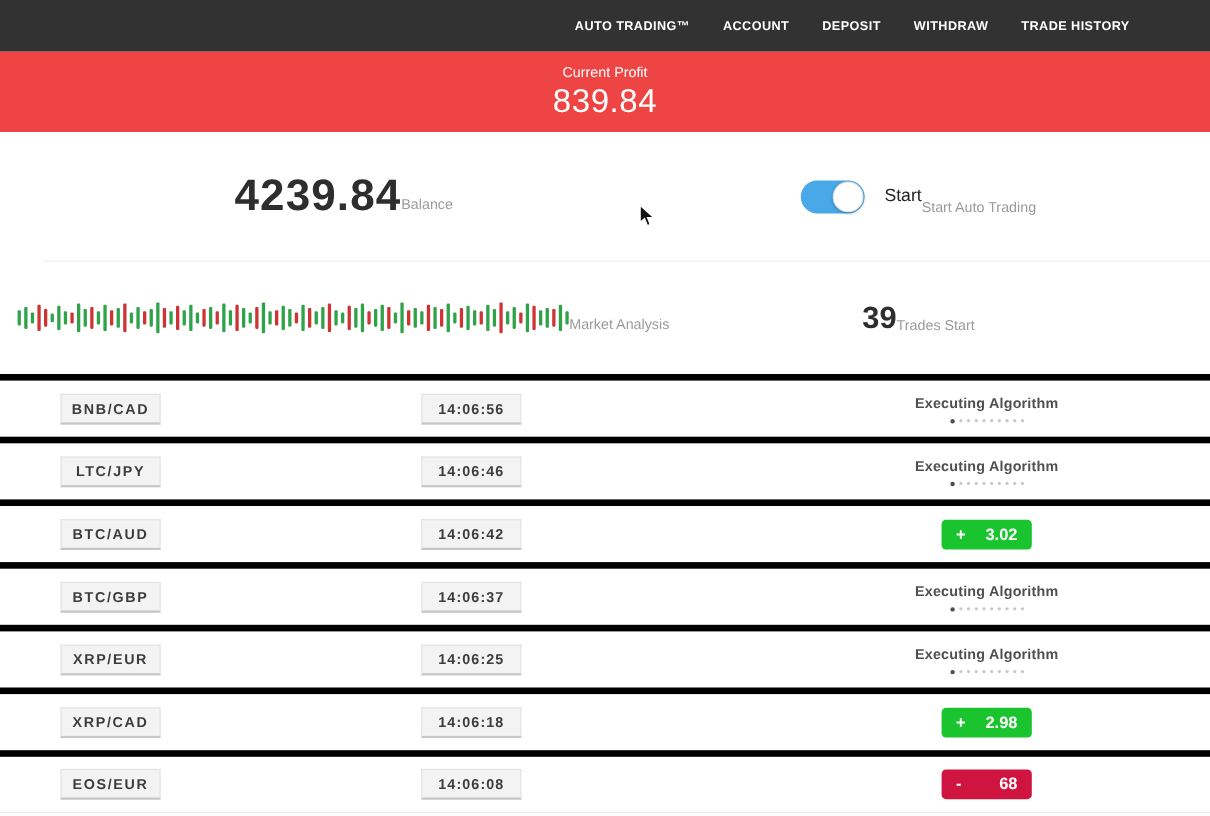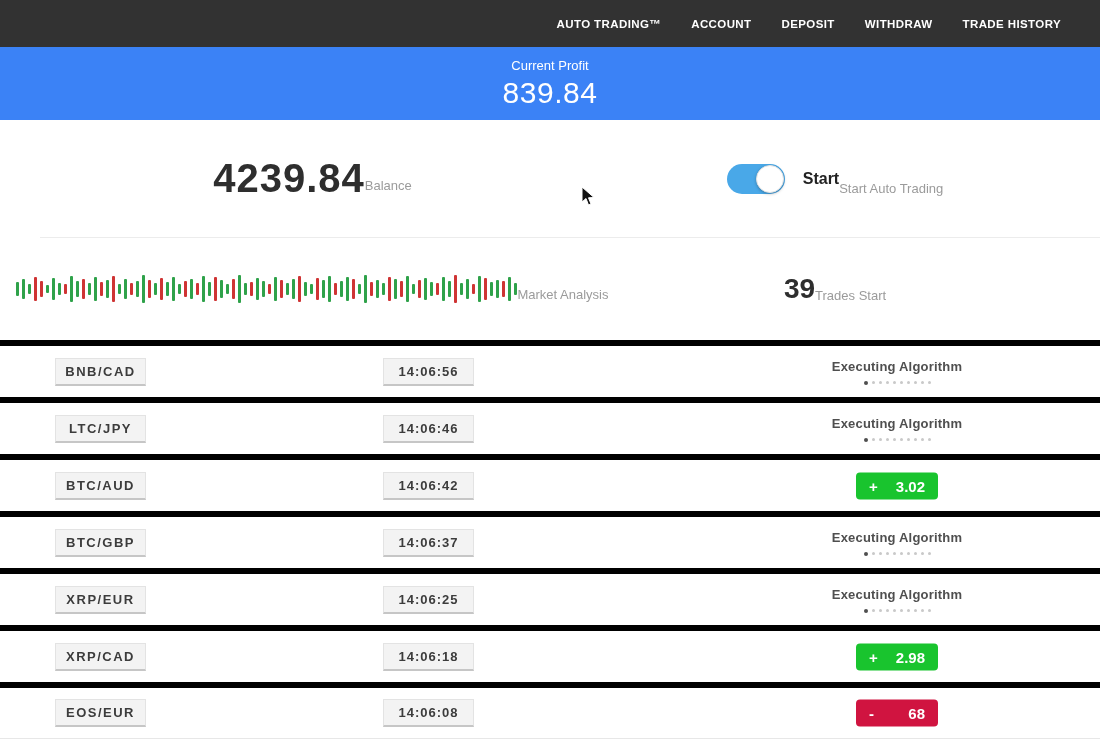--- a/index.html
+++ b/index.html
@@ -11,36 +11,36 @@
     overflow: hidden;
   }
 
   
   .navbar {
     height: 47px;
     background: #323232;
     display: flex;
     align-items: center;
     justify-content: flex-end;
-    padding-right: 39px;
+    padding-right: 73px;
   }
   .nav-menu { list-style: none; display: flex; gap: 30px; }
   .nav-item {
     color: #ffffff;
     font-size: 11.5px;
     font-weight: bold;
     letter-spacing: 0.4px;
     cursor: pointer;
     white-space: nowrap;
   }
 
   
   .banner {
     height: 73px;
-    background: #3b82f6;
+    background: #ef4444;
     color: #ffffff;
     display: flex;
     flex-direction: column;
     align-items: center;
     justify-content: center;
   }
   .banner-label { font-size: 13px; margin-bottom: 3px; }
   .banner-value { font-size: 30px; font-weight: normal; letter-spacing: 0.5px; }
 
   
@@ -92,21 +92,21 @@
     position: absolute;
     top: 1px;
     right: 1px;
     width: 28px;
     height: 28px;
     border-radius: 50%;
     background: #ffffff;
     border: 1px solid #e2e2e2;
     box-shadow: 0 1px 3px rgba(0,0,0,0.25);
   }
-  .toggle-label { font-size: 16px; font-weight: bold; color: #222222; }
+  .toggle-label { font-size: 16px; font-weight: normal; color: #222222; }
 
   
   .bar-strip {
     display: flex;
     align-items: center;
     gap: 3px;
     height: 34px;
   }
   .bar { width: 3px; border-radius: 1px; }
   .bar-g { background: #2fa24a; }

